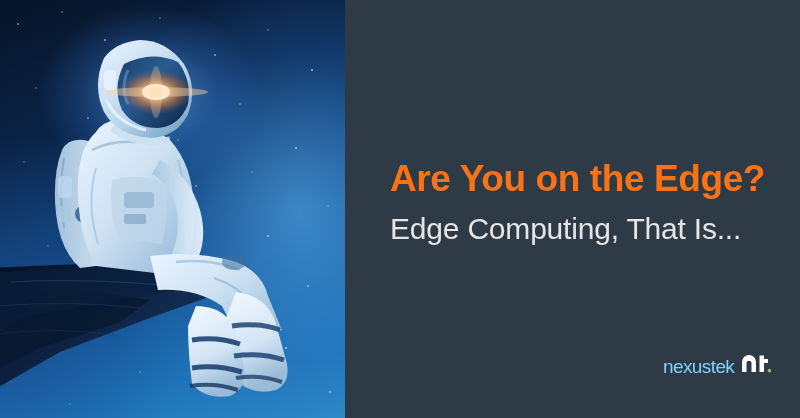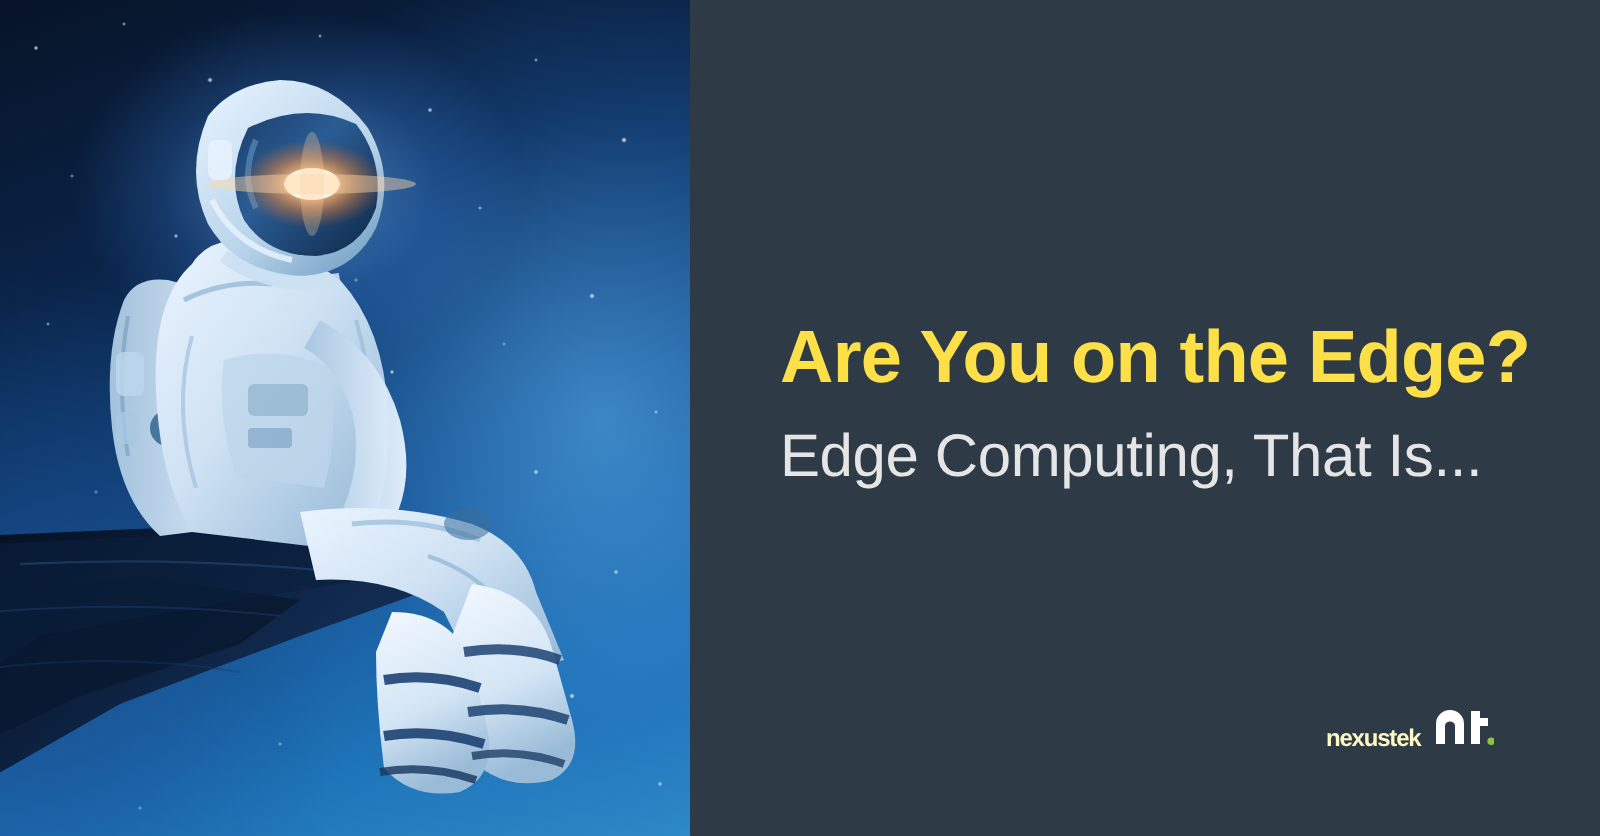--- a/index.html
+++ b/index.html
@@ -74,21 +74,21 @@
   .panel {
     position: relative;
     flex: 1 1 auto;
     background: #2e3a46;
   }
   .headline {
     position: absolute;
     left: 45px;
     top: 158px;
     margin: 0;
-    color: #fde047;
+    color: #f97316;
     font-size: 37px;
     font-weight: bold;
     letter-spacing: -0.4px;
     white-space: nowrap;
     font-family: "Liberation Sans", sans-serif;
   }
   .subhead {
     position: absolute;
     left: 45px;
     top: 212px;
@@ -102,23 +102,23 @@
   }
   .logo {
     position: absolute;
     left: 318px;
     top: 353px;
     display: flex;
     align-items: baseline;
     gap: 7px;
   }
   .logo-word {
-    color: #fef9c3;
-    font-size: 12px;
-    font-weight: bold;
+    color: #7dd3fc;
+    font-size: 19px;
+    font-weight: normal;
     letter-spacing: -0.6px;
     font-family: "Liberation Sans", sans-serif;
   }
   .logo-mark {
     display: inline-flex;
     align-items: baseline;
   }
   .logo-mark svg { display: block; }
 </style>
 </head>

